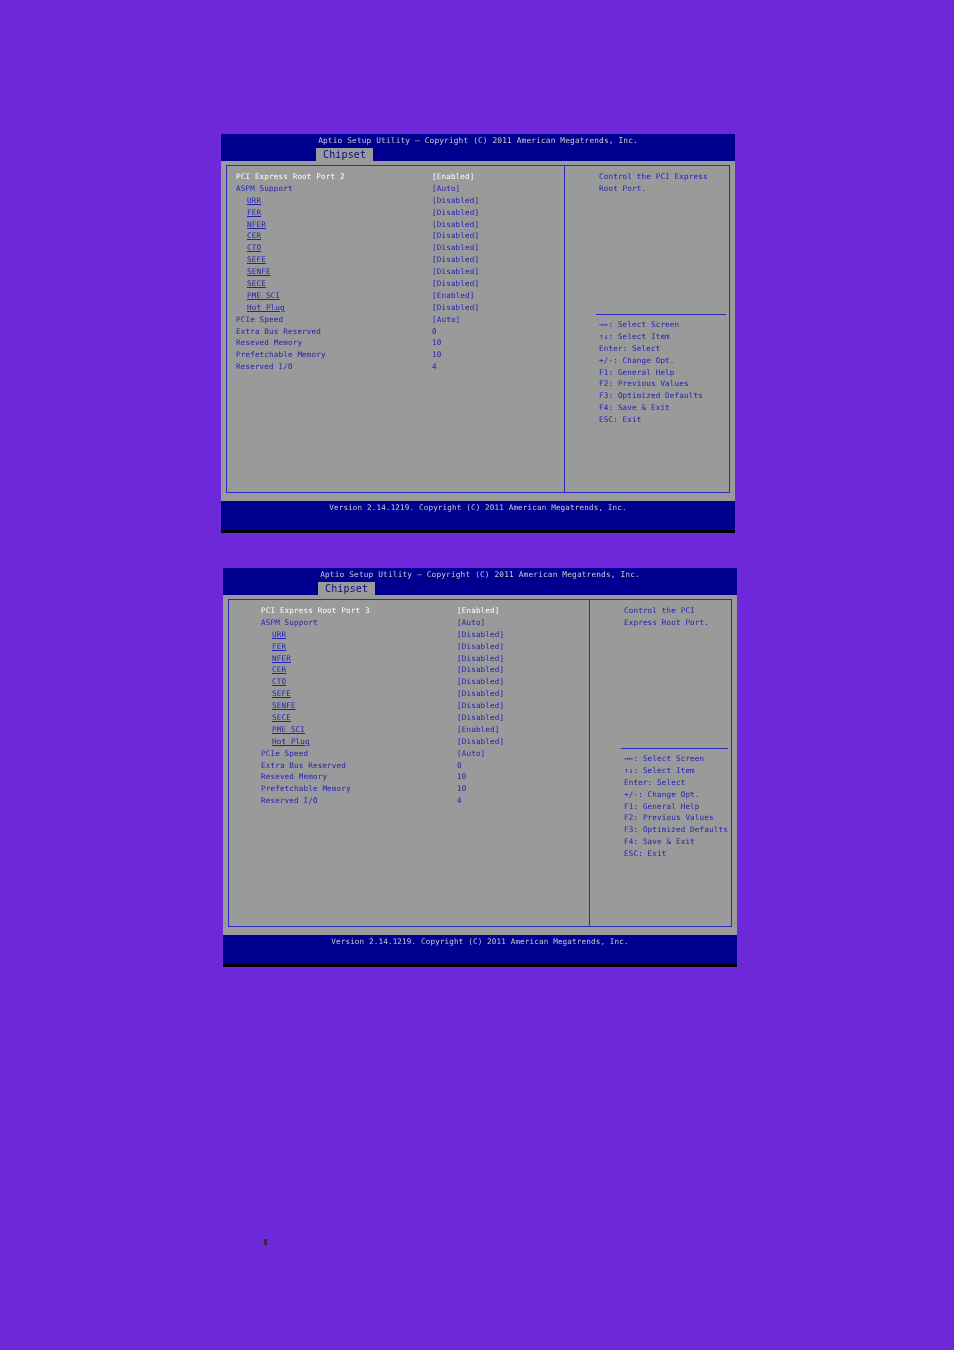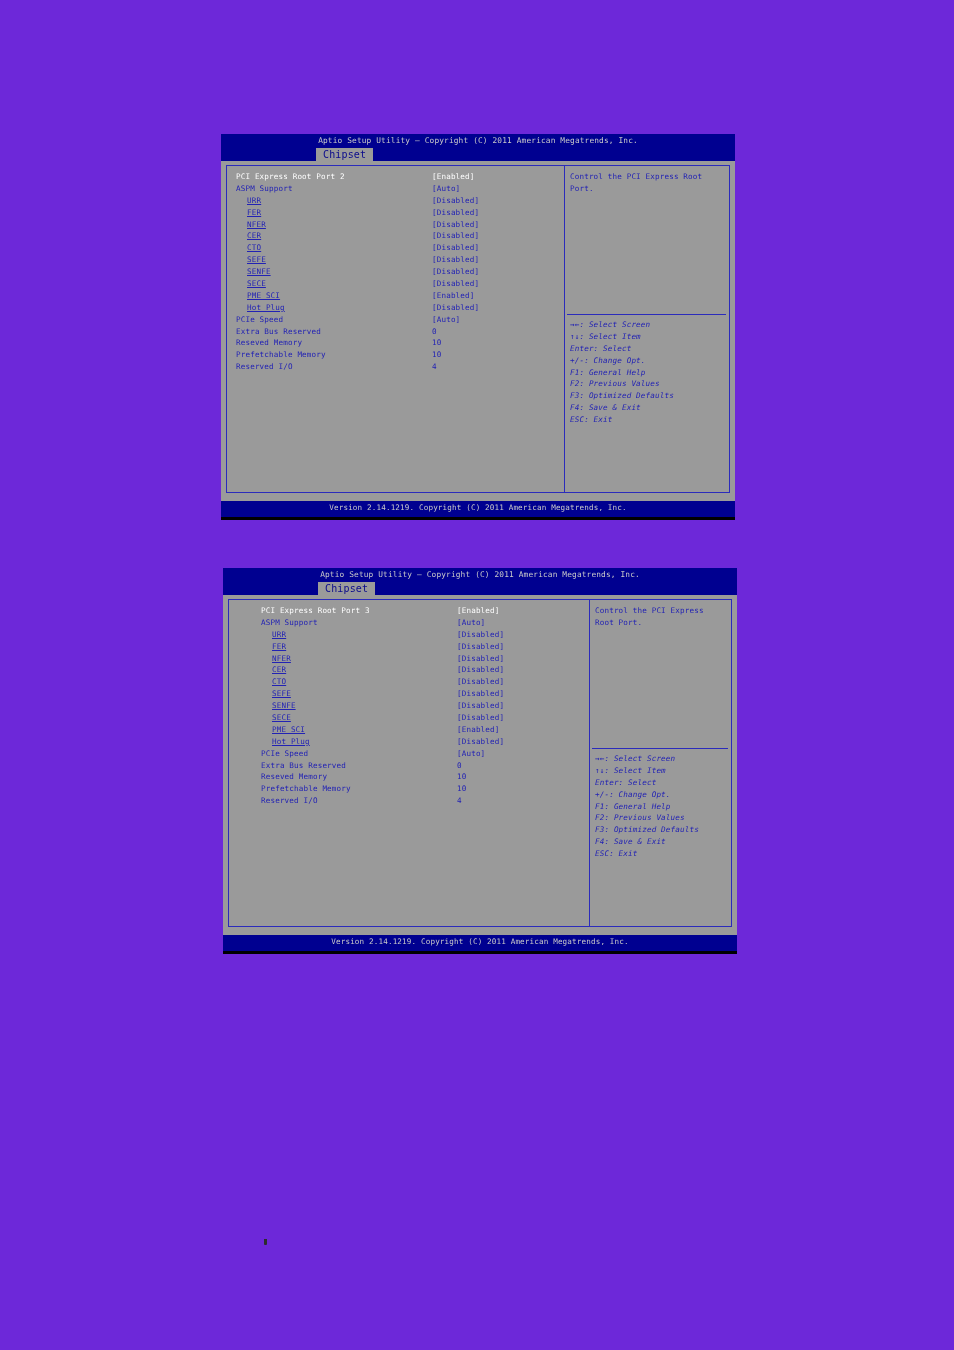--- a/index.html
+++ b/index.html
@@ -86,20 +86,21 @@
     padding: 5px 0 0 9px;
     border-right: 1px solid #2b2bbb;
     overflow: hidden;
   }
   .col-right {
     flex: 1;
     box-sizing: border-box;
     padding: 5px 0 0 5px;
     position: relative;
     overflow: hidden;
+    margin-left: 29px;
   }
 
   
   .opt-row {
     display: flex;
     height: 11.9px;
     line-height: 11.9px;
     white-space: nowrap;
     color: #2222b4;
   }
@@ -129,33 +130,32 @@
   .keys {
     position: absolute;
     left: 5px;
     top: 153px;
     color: #2222b4;
   }
   .key-row {
     height: 11.9px;
     line-height: 11.9px;
     white-space: nowrap;
-    font-style: italic;
   }
 
   
   .gray-gap {
     background: #9a9a9a;
     height: 4px;
   }
   .footerbar {
     background: #000090;
     color: #c9c9c9;
     text-align: center;
-    height: 16px;
+    height: 29px;
     line-height: 13px;
     font-size: 7.6px;
     white-space: nowrap;
     overflow: hidden;
   }
   .bottom-black {
     background: #000000;
     height: 3px;
   }
 

